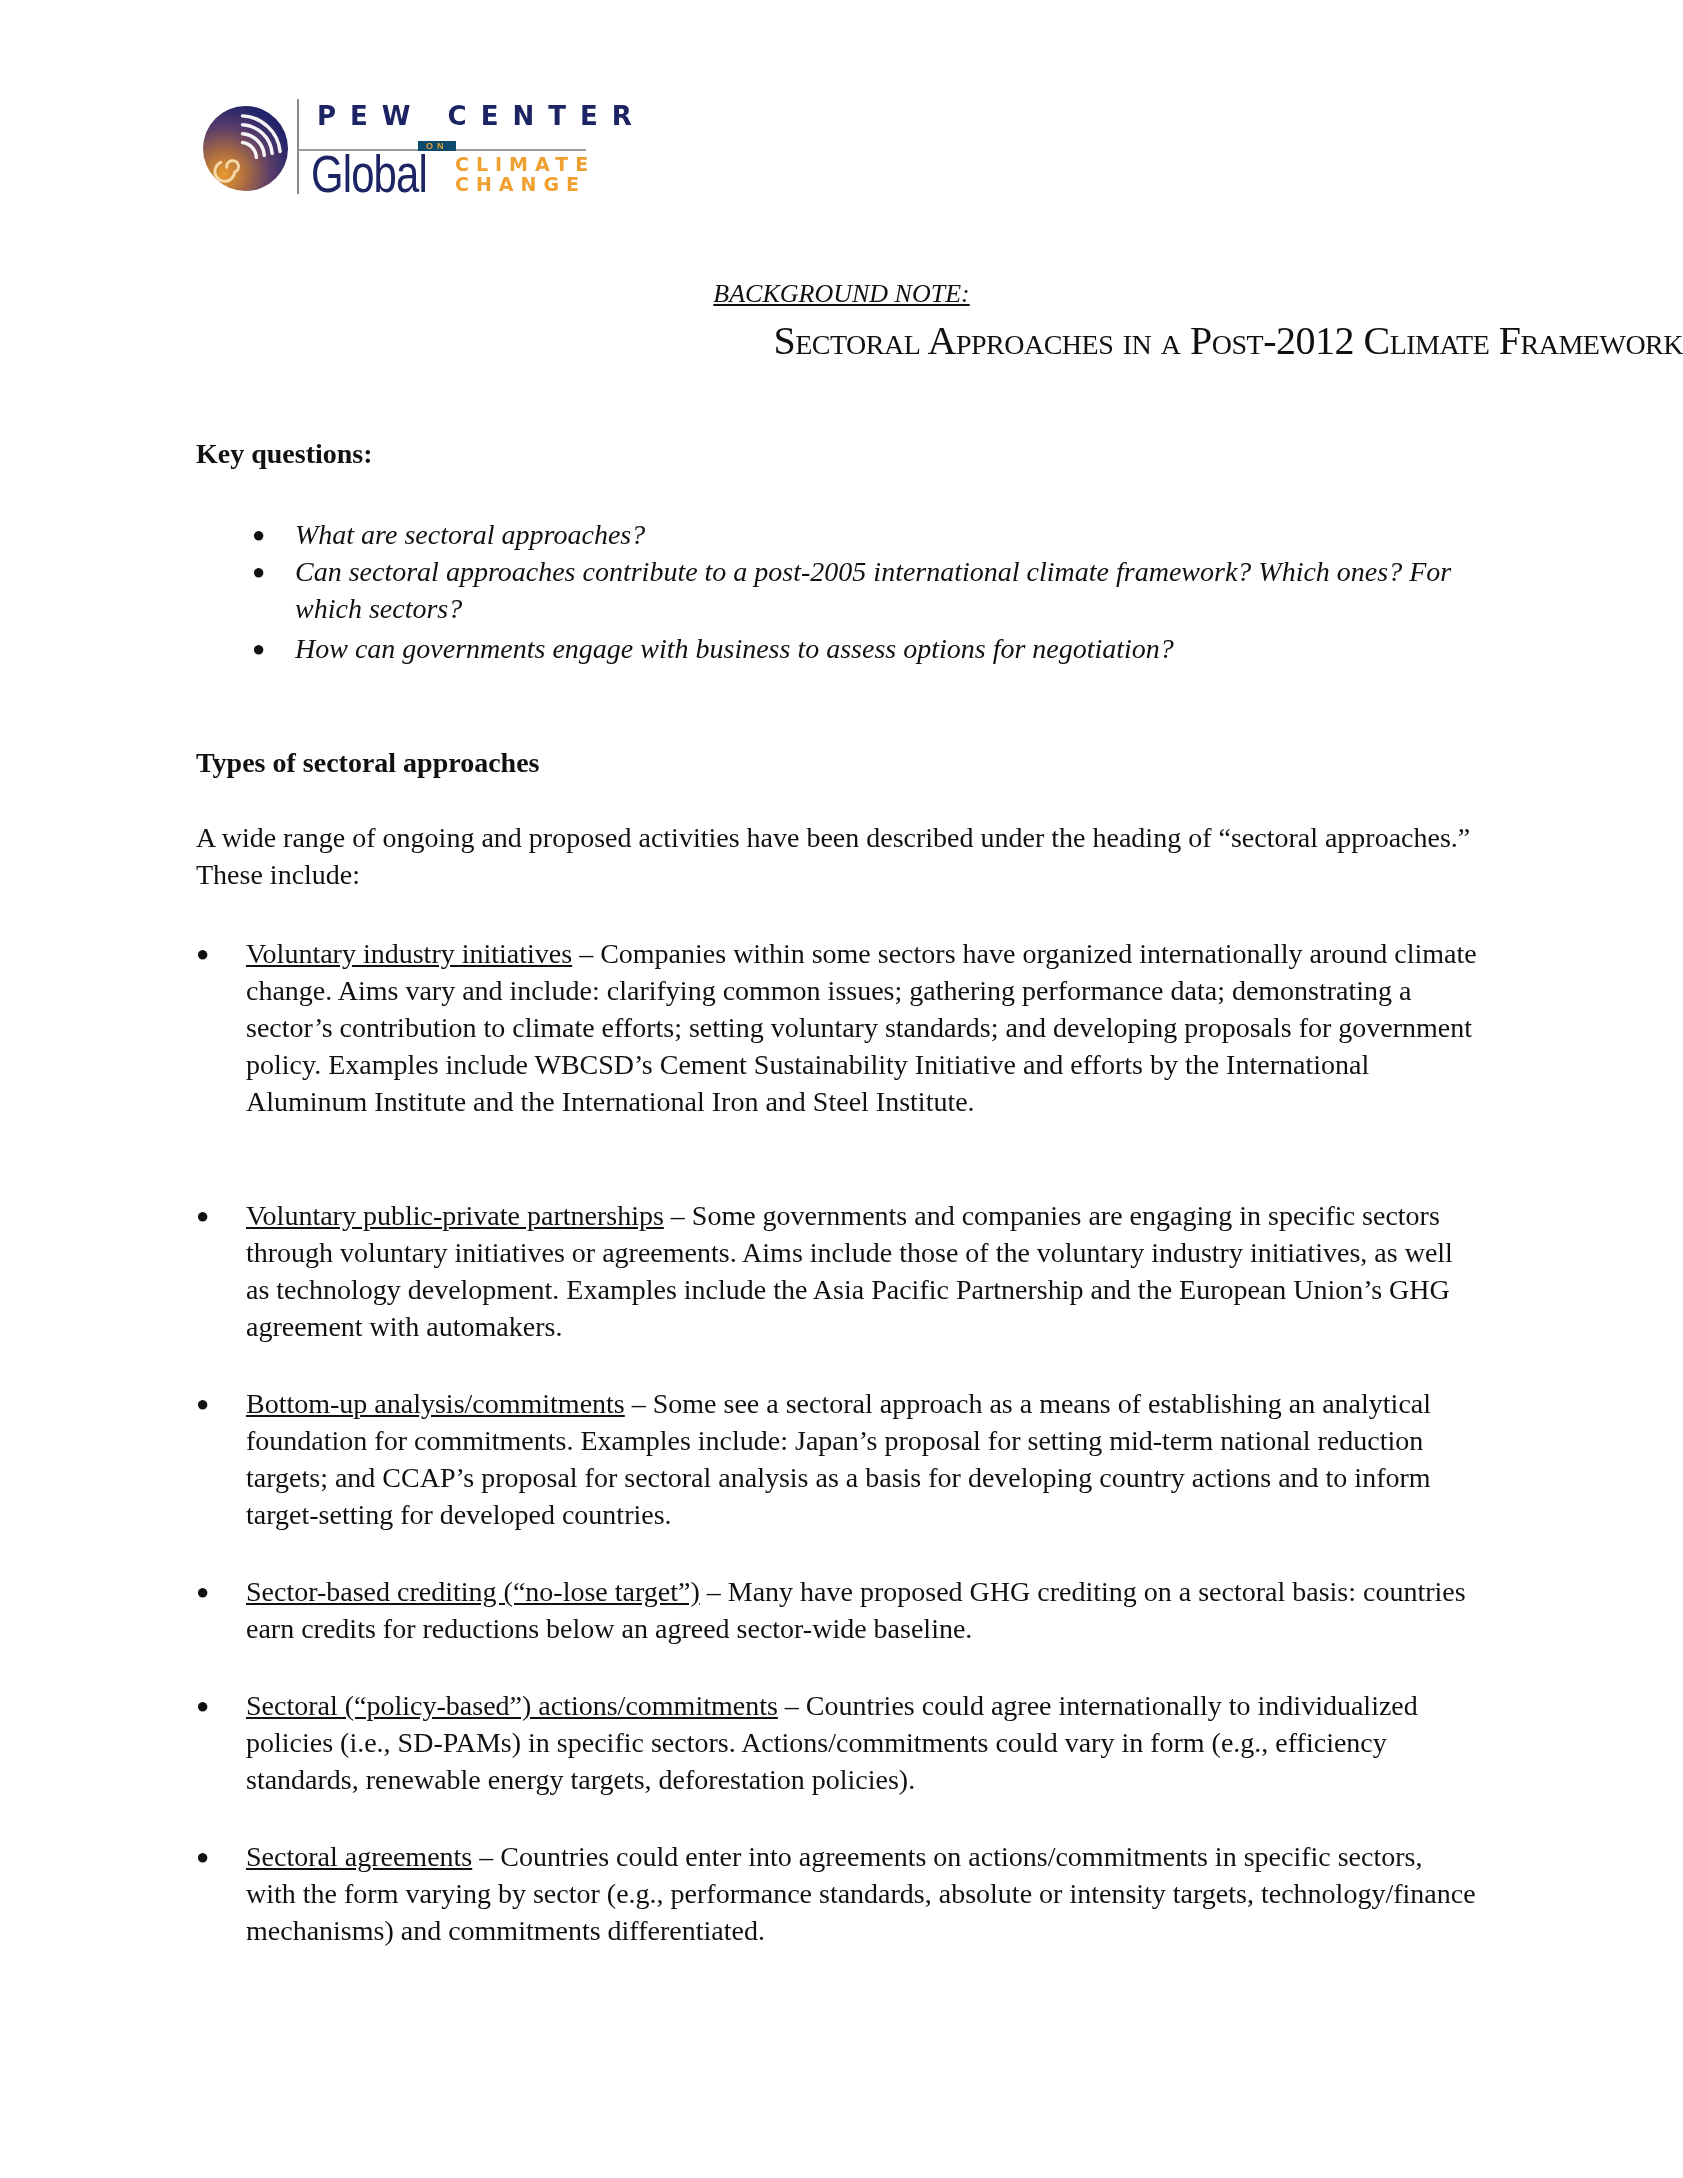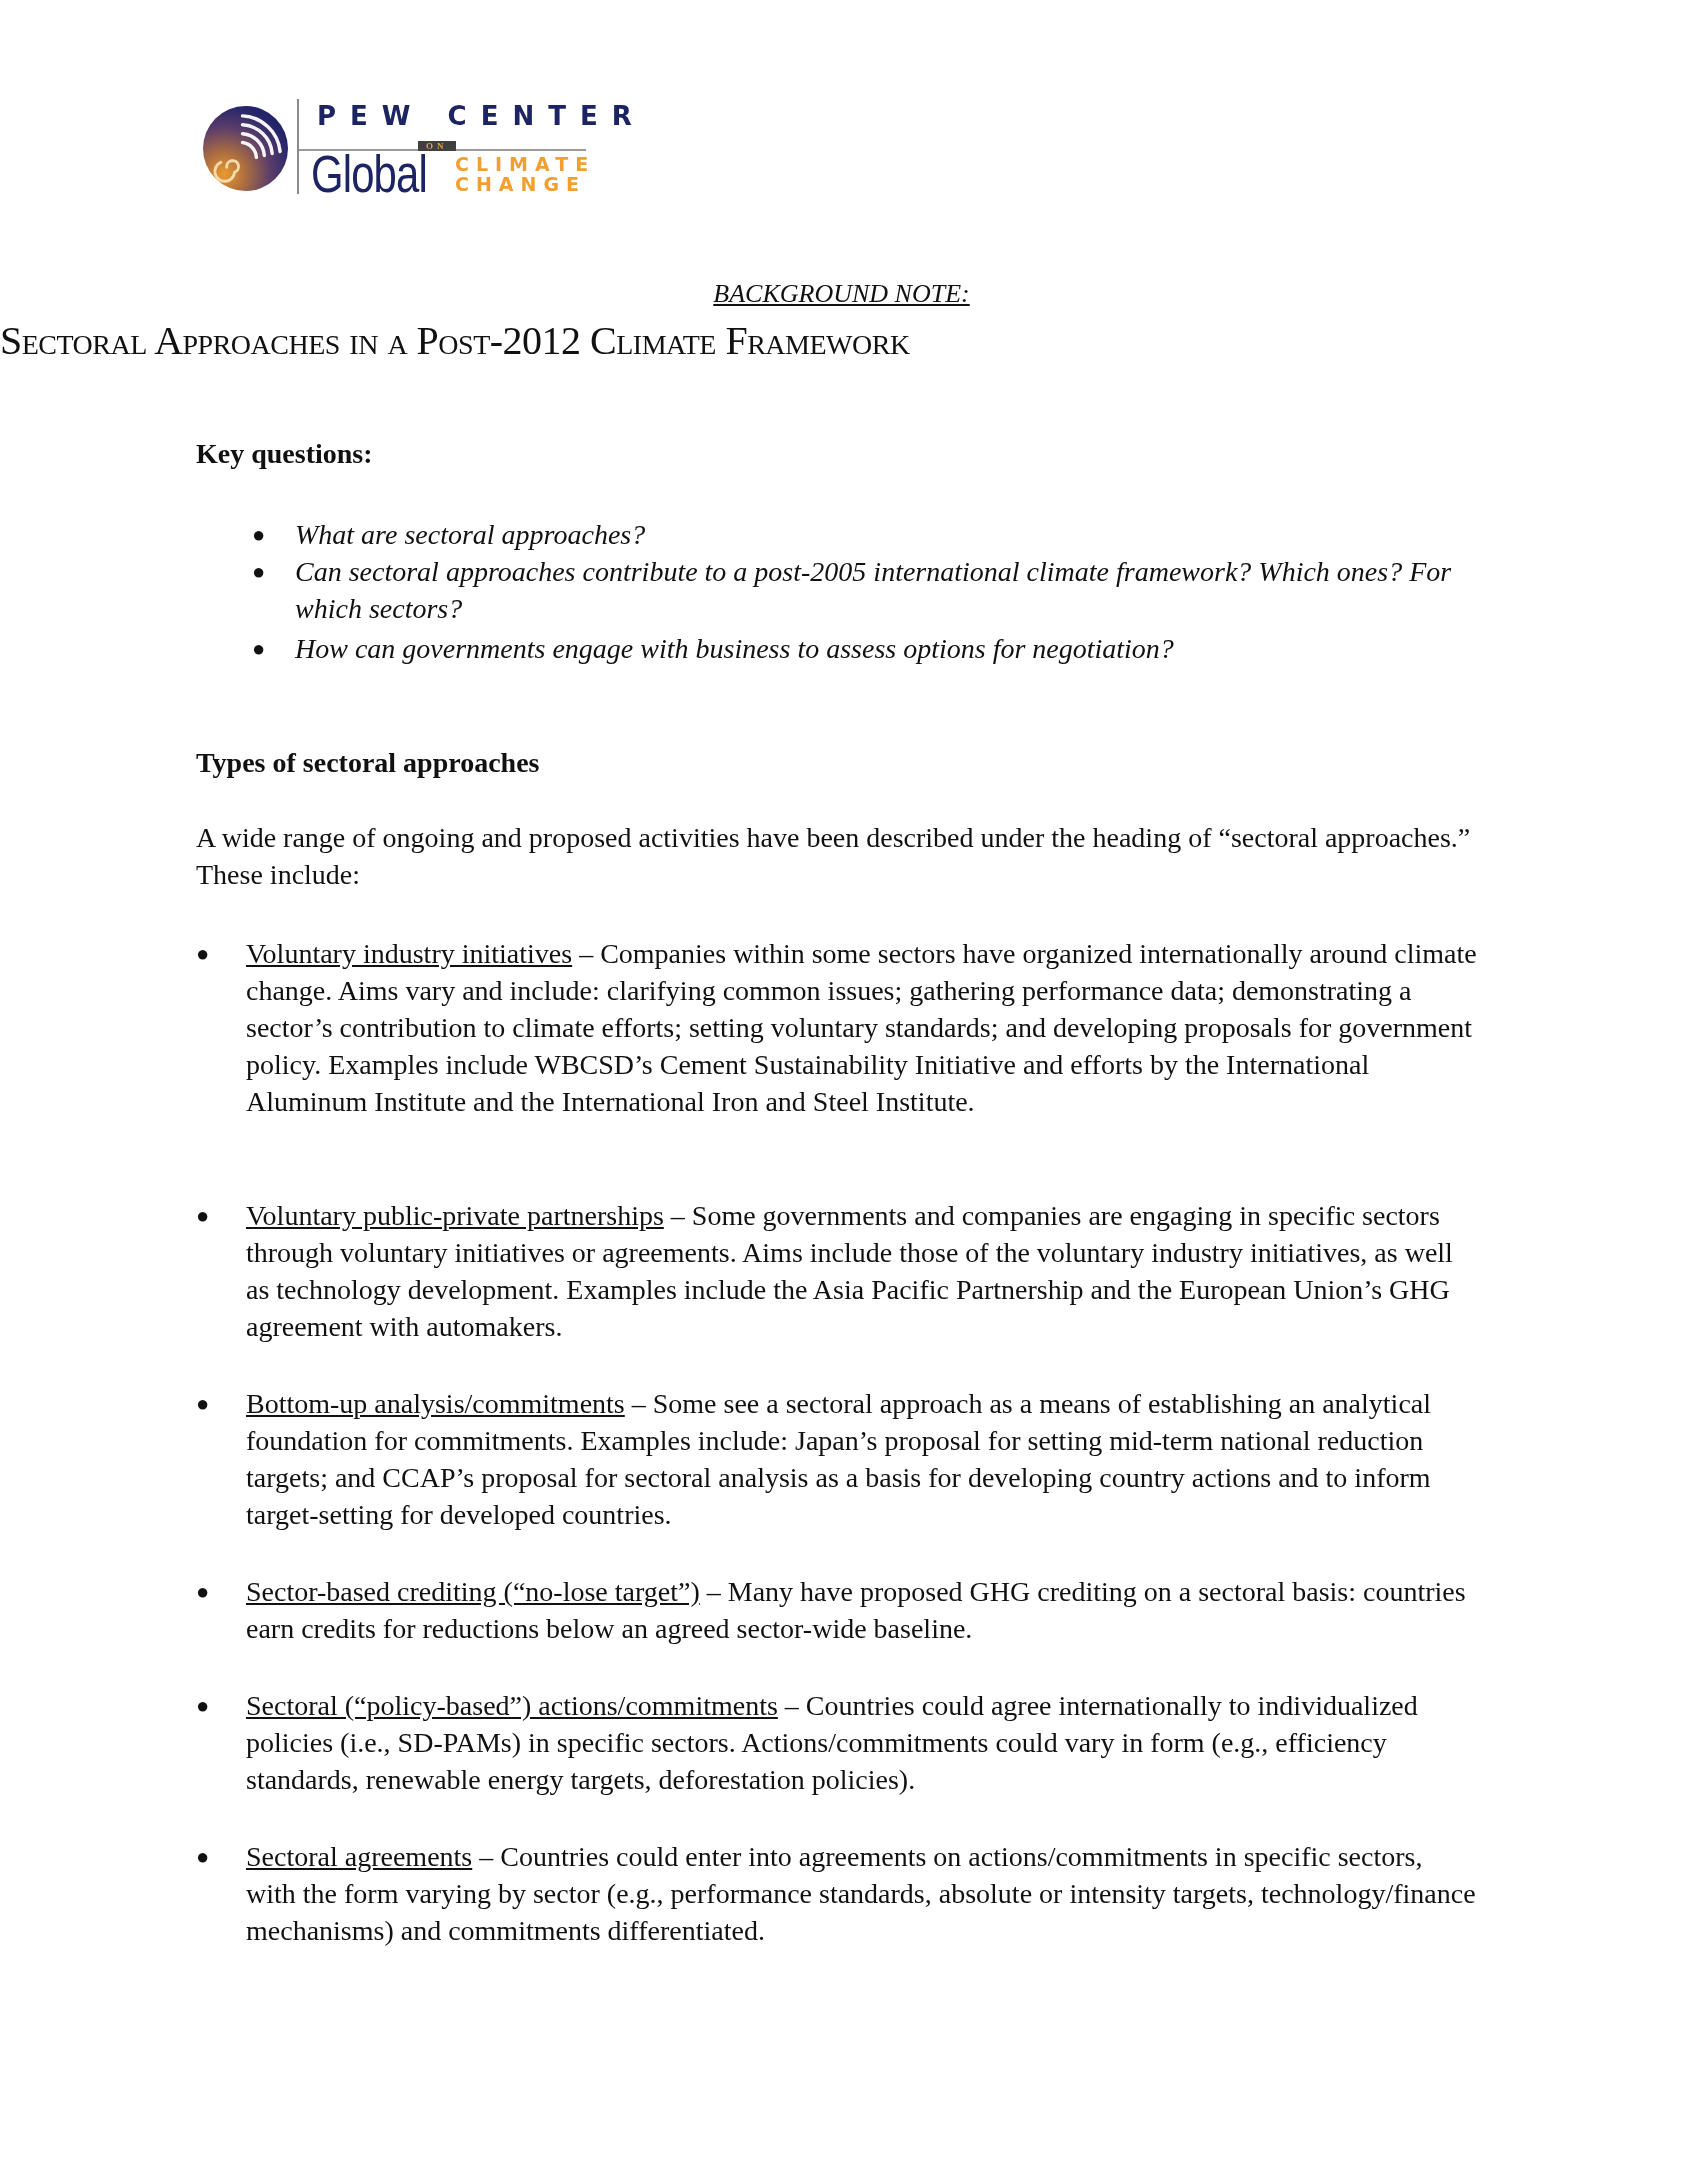--- a/index.html
+++ b/index.html
@@ -6,27 +6,27 @@
   body { width:1683px; height:2178px; position:relative; overflow:hidden; color:#111; font-family:"Liberation Serif", serif; }
   .abs { position:absolute; }
   
   .logo { left:198px; top:99px; width:396px; height:99px; }
   .emblem { position:absolute; left:5px; top:7px; width:85px; height:85px; border-radius:50%;
     background: radial-gradient(circle at 25% 80%, #e99a2e 0%, #b0703f 22%, #5a3d6a 50%, #23246a 75%, #1c1f5e 100%); overflow:hidden; }
   .emblem svg { position:absolute; left:0; top:0; }
   .divider-v { position:absolute; left:99px; top:0; width:2px; height:95px; background:#8a8a8a; }
   .divider-h { position:absolute; left:101px; top:50px; width:287px; height:2px; background:#9a9a9a; }
   .pew { position:absolute; left:119px; top:2px; font-family:"DejaVu Sans", sans-serif; font-weight:bold; font-size:26px; letter-spacing:14px; color:#1c2463; white-space:nowrap;text-align:center; }
-  .on { position:absolute; left:220px; top:42px; background:#404040; padding:0 8px; font-family:Liberation Serif, serif; font-weight:bold; font-size:9px; letter-spacing:4px; color:#e8a033; }
+  .on { position:absolute; left:220px; top:42px; background:#0c4a6e; padding:0 8px; font-family:Liberation Sans, sans-serif; font-weight:bold; font-size:9px; letter-spacing:4px; color:#e8a033; }
   .global { position:absolute; left:113px; top:46px; font-family:"Liberation Sans", sans-serif; font-size:51px; color:#1c2463; transform:scaleX(0.82); transform-origin:left top; letter-spacing:-1px; }
   .climate { position:absolute; left:257px; top:55px; font-family:"DejaVu Sans", sans-serif; font-weight:bold; font-size:19px; letter-spacing:7px; color:#f0a030; line-height:20px; }
   
   .bg-note { left:0; width:1683px; top:279px; text-align:center; font-size:26px; font-style:italic; }
   .bg-note span { text-decoration:underline; }
-  .main-title { left:0; width:1683px; top:317px; text-align:left; font-size:40px; font-variant:small-caps; letter-spacing:-0.5px; }
+  .main-title { left:0; width:1683px; top:317px; text-align:right; font-size:40px; font-variant:small-caps; letter-spacing:-0.5px; }
   .heading { font-weight:bold; font-size:28px; }
   .body-text { font-size:28px; line-height:37px; }
   .kq-item { position:absolute; left:252px; width:1238px; }
   .kq-bullet { position:absolute; left:0; top:0; font-size:22px; }
   .kq-text { position:absolute; left:43px; width:1188px;font-style:italic; }
   .t-item { position:absolute; left:196px; width:1287px; }
   .t-bullet { position:absolute; left:0; top:0; font-size:22px; }
   .t-text { position:absolute; left:50px; width:1233px; }
   .u { text-decoration:underline; }
 </style>

